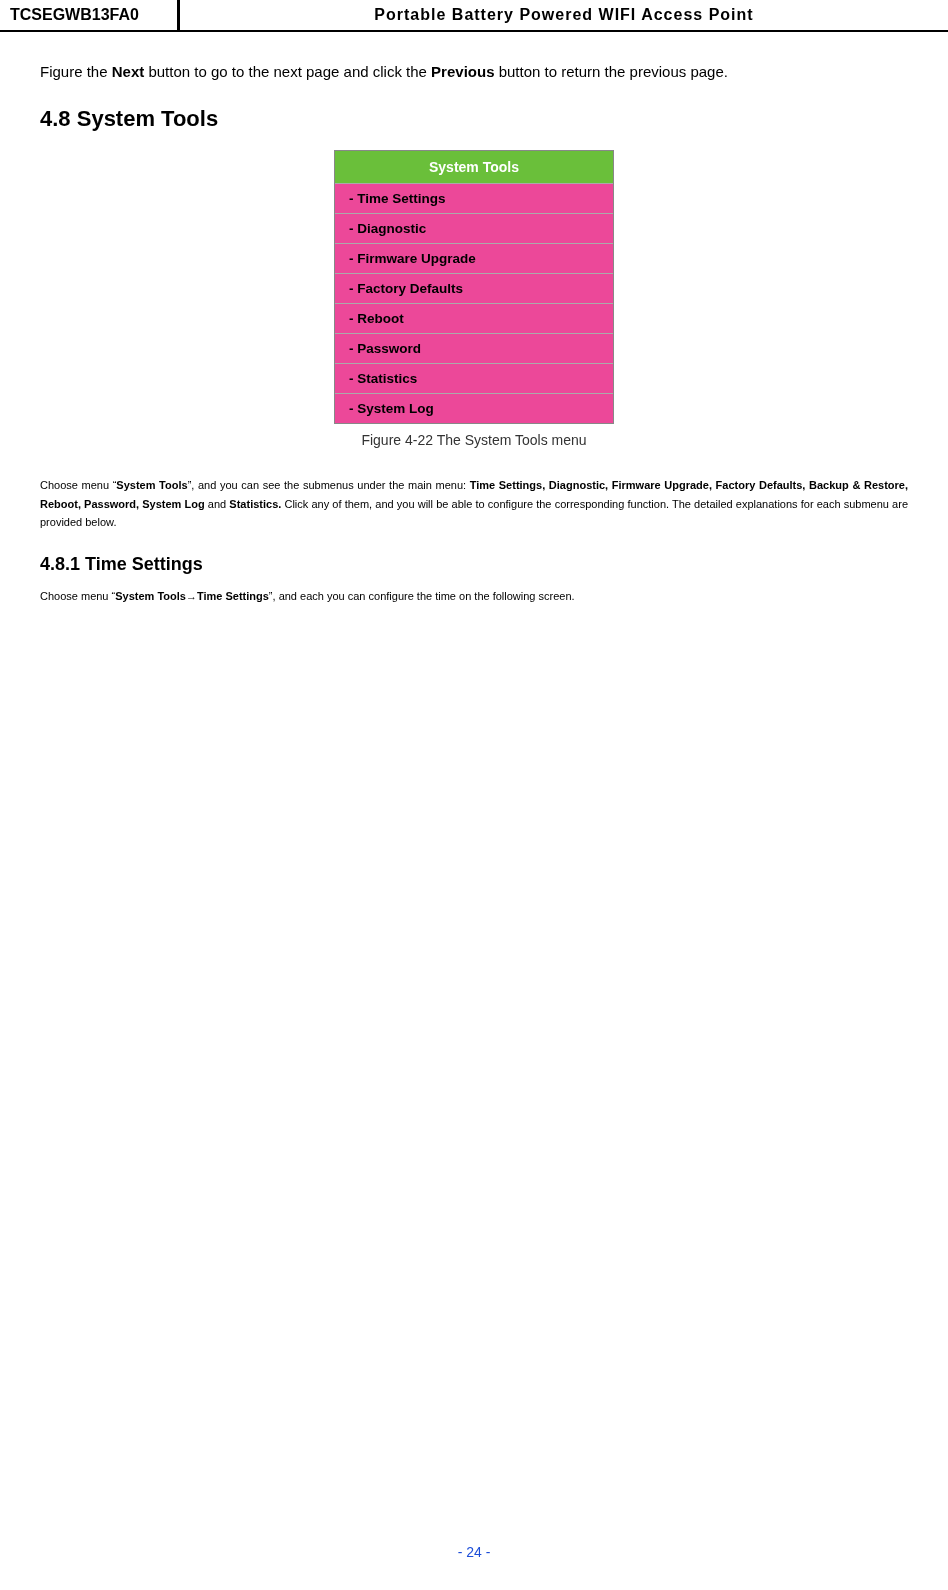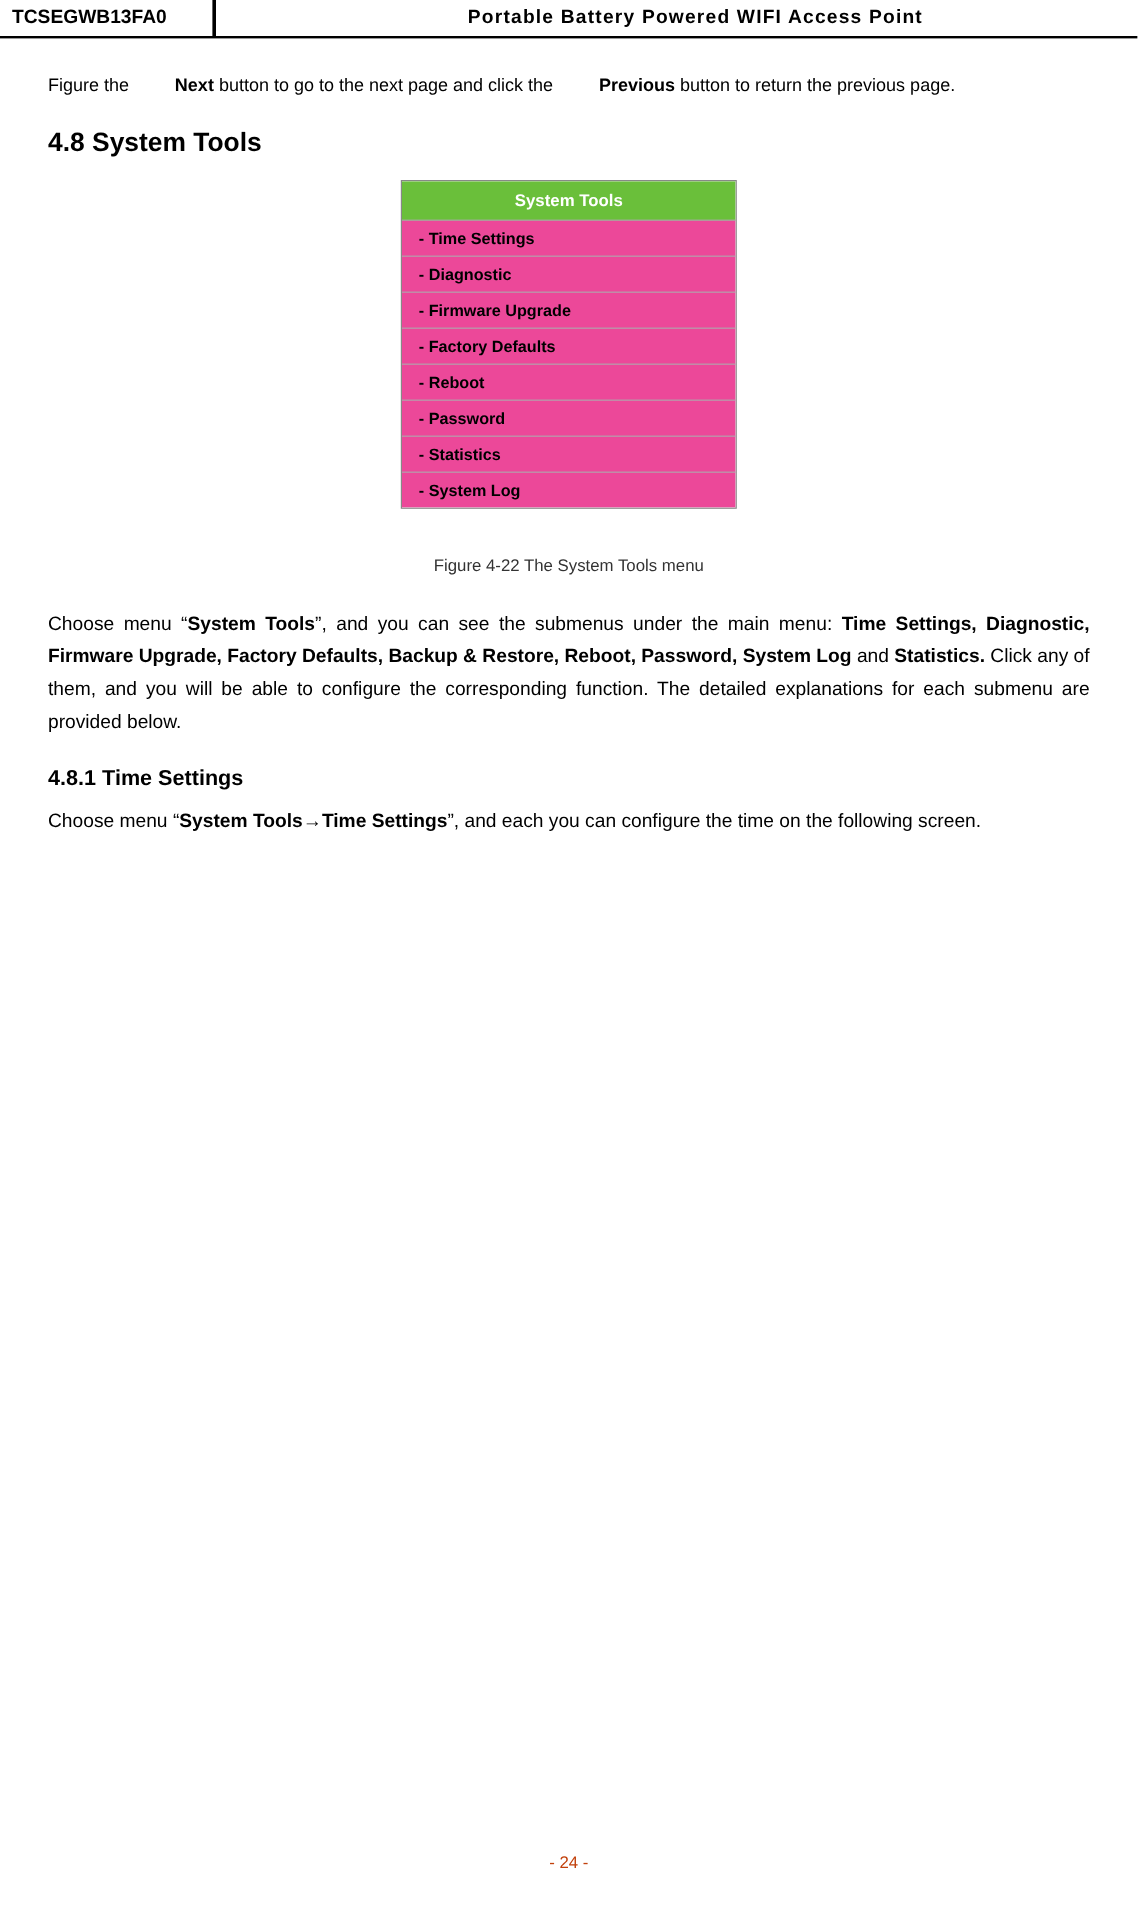--- a/index.html
+++ b/index.html
@@ -1,19 +1,18 @@
 <!DOCTYPE html>
 <html><head>
   <meta charset="utf-8">
   <style>
     * {
       margin: 0;
       padding: 0;
       box-sizing: border-box;
-      gap: 31px;
     }
 
     body {
       font-family: Arial, sans-serif;
       font-size: 15px;
       background: #ffffff;
       color: #000000;
       width: 948px;
       min-height: 1590px;
       padding: 0;
@@ -49,21 +48,20 @@
     }
 
     .intro-text {
       font-size: 15px;
       line-height: 1.6;
       margin-bottom: 22px;
     }
 
     .intro-text .bold {
       font-weight: bold;
-      margin-left: 34px;
     }
 
     .section-heading {
       font-size: 22px;
       font-weight: bold;
       margin-bottom: 18px;
       margin-top: 10px;
     }
 
     .menu-image-container {
@@ -103,21 +101,21 @@
 
     .figure-caption {
       font-size: 14px;
       text-align: right;
       color: #333;
       margin-top: 8px;
       margin-bottom: 18px;
     }
 
     .body-text {
-      font-size: 16px;
+      font-size: 11px;
       line-height: 1.7;
       margin-bottom: 18px;
       text-align: justify;
     }
 
     .body-text .bold {
       font-weight: bold;
     }
 
     .subsection-heading {
@@ -127,21 +125,21 @@
       margin-top: 22px;
     }
 
     .footer {
       position: absolute;
       bottom: 30px;
       left: 0;
       right: 0;
       text-align: center;
       font-size: 14px;
-      color: #c2410c;
+      color: #1d4ed8;
     }
   </style>
 </head>
 <body>
 
 <div class="header-bar">
   <div class="header-model">TCSEGWB13FA0</div>
   <div class="header-title">Portable  Battery  Powered  WIFI  Access  Point</div>
 </div>
 

